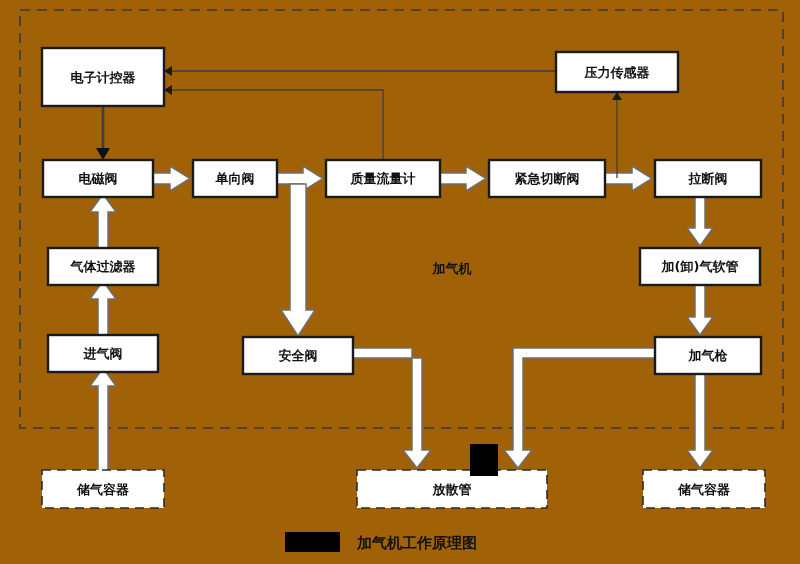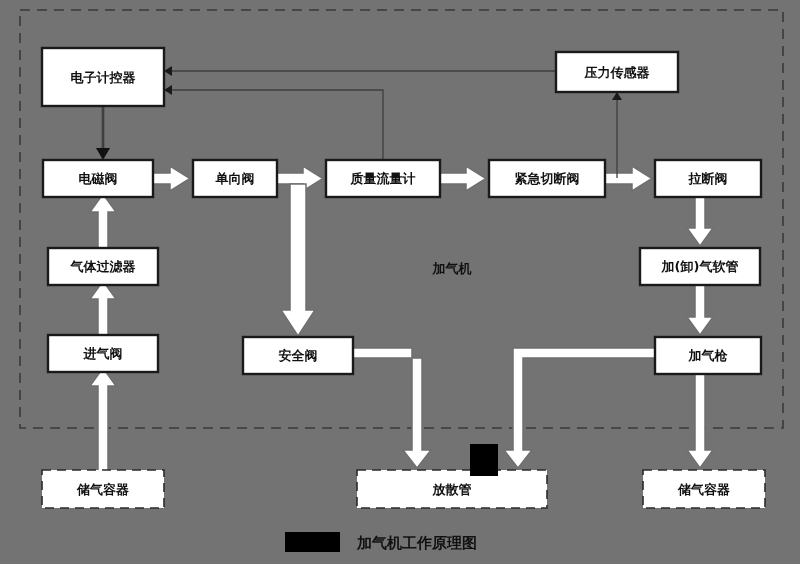--- a/index.html
+++ b/index.html
@@ -10,21 +10,21 @@
   body {
     width: 800px;
     height: 564px;
     font-family: "DejaVu Sans", "Liberation Sans", sans-serif;
     overflow: hidden;
   }
   #diagram-root {
     position: relative;
     width: 800px;
     height: 564px;
-    background: #737373;
+    background: #a16207;
   }
   svg#diagram {
     display: block;
     width: 800px;
     height: 564px;
   }
   .box-solid {
     fill: #ffffff;
     stroke: #1a1a1a;
     stroke-width: 2.4;

